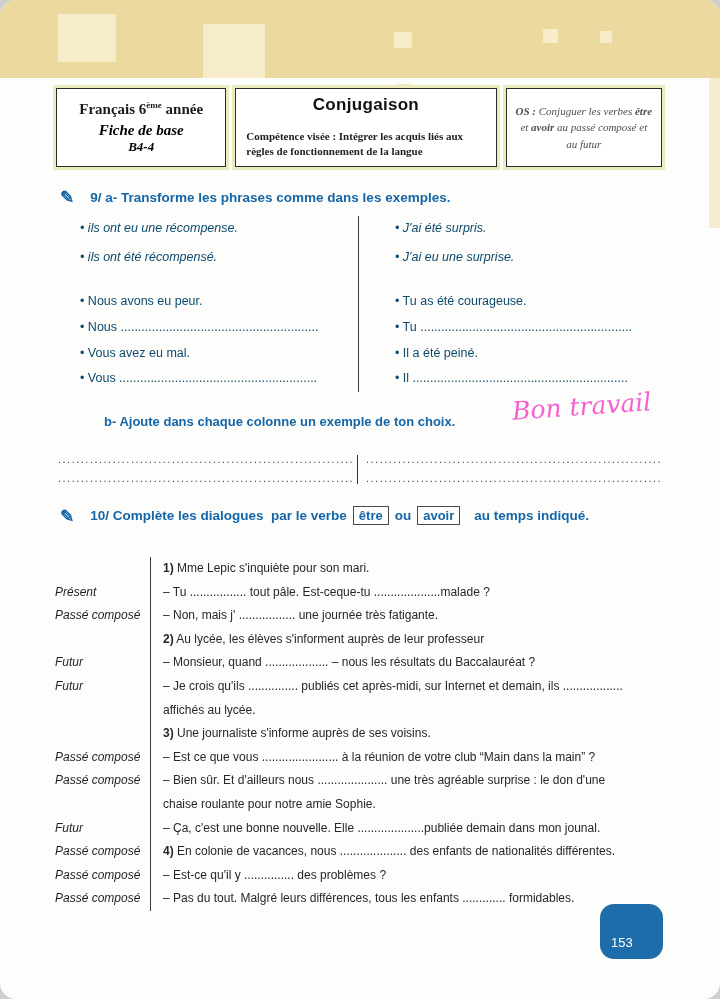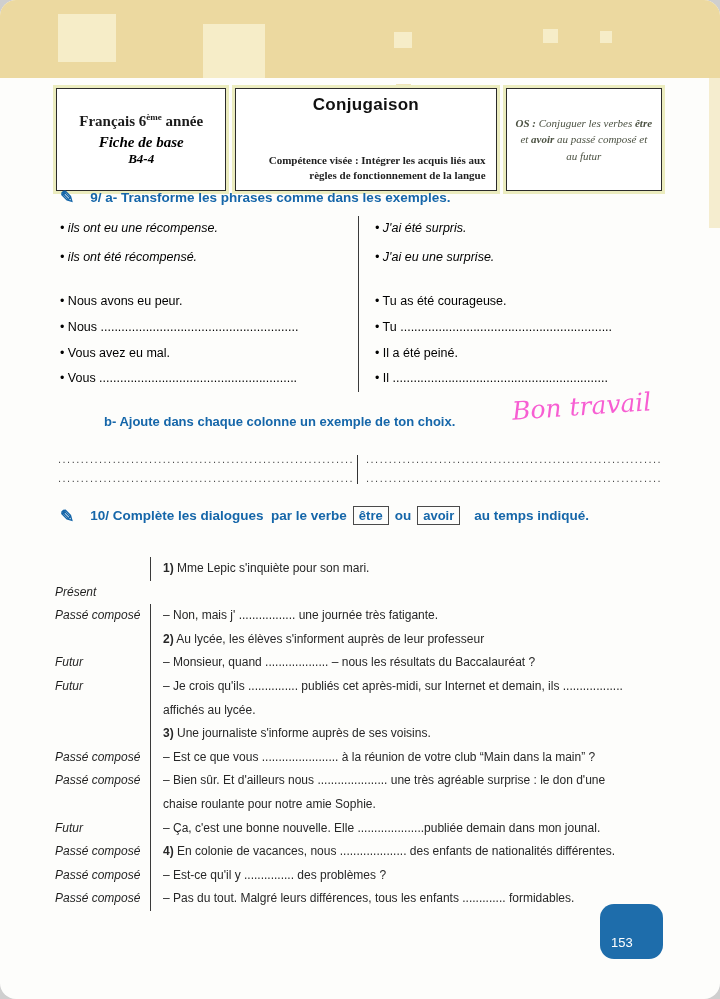--- a/index.html
+++ b/index.html
@@ -17,45 +17,45 @@
   .a5 { left:600px; top:31px; width:12px; height:12px; }
   .a6 { left:396px; top:84px; width:15px; height:13px; background:#efe4bb; }
   .edge-strip { position:absolute; right:0; top:78px; width:11px; height:150px; background:#f3e9c4; opacity:.8; }
 
   
   .header { position:absolute; top:88px; left:56px; width:606px; display:flex; gap:9px;border-radius:9px; }
   .h-cell { background:#fff; border:1.6px solid #2b2b2b; box-shadow:0 0 0 3px #ebecbe;
             display:flex; flex-direction:column; justify-content:center; align-items:center;
             padding:6px 4px; min-height:76px; }
   .h-left  { width:172px; }
-  .h-center{ width:264px;gap:24px; }
+  .h-center{ width:264px; }
   .h-right { width:158px; }
   .course-title { font-weight:700; font-size:15px; color:#1b1b1b; font-family:"Liberation Serif", serif; }
   .course-title sup { font-size:9px; }
   .sheet-type { font-weight:700; font-style:italic; font-size:15px; margin-top:4px; font-family:"Liberation Serif", serif; }
   .sheet-code { font-weight:700; font-style:italic; font-size:13px; font-family:"Liberation Serif", serif; }
   .ws-title { font-weight:700; font-size:17px; color:#111; letter-spacing:.3px; }
-  .competence { font-weight:700; font-size:11px; text-align:right; margin-top:14px; line-height:1.4;
+  .competence { font-weight:700; font-size:11px; text-align:left; margin-top:14px; line-height:1.4;
                 font-family:"Liberation Serif", serif; color:#222; padding:0 6px; }
   .objective { font-style:italic; font-size:11px; line-height:1.5; text-align:center; color:#4c5243;
                font-family:"Liberation Serif", serif; padding:0 4px; }
   .objective b { font-weight:700; }
 
   
   .sec-head { position:absolute; color:#1566a9; font-weight:700; font-size:13.5px; }
   .pencil { color:#1566a9; font-size:17px; display:inline-block; margin-right:16px; transform:translateY(1px); }
   #ex9-head  { top:186px; left:60px; }
   #ex9b-head { top:414px; left:104px; font-size:13px; }
 
   
   .cols { position:absolute; top:214px; left:60px; width:600px; display:flex; }
   .col  { width:299px; }
   .col2 { padding-left:16px; width:301px; }
   .divider9 { position:absolute; left:298px; top:2px; height:176px; border-left:1.6px solid #3b3b3b; }
-  .item { font-size:12.5px; color:#000000; height:25.8px; line-height:25.8px; white-space:nowrap; overflow:hidden; }
+  .item { font-size:12.5px; color:#0c4a6e; height:25.8px; line-height:25.8px; white-space:nowrap; overflow:hidden;margin-left:20px; }
   .item.ex { font-style:italic; height:29px; line-height:29px; }
   .gap { height:17px; }
 
   
   .bon-travail { position:absolute; top:392px; left:512px; color:#f75ed2; font-family:"DejaVu Serif", serif;
                  font-style:italic; font-size:25px; transform:rotate(-4deg); }
   .answers { position:absolute; top:450px; left:58px; width:604px; display:flex; }
   .ans-col { width:296px; overflow:hidden; }
   .ans-col + .ans-col { margin-left:12px; }
   .ans-line { font-size:11px; color:#4a4a4a; line-height:19px; height:19px; white-space:nowrap;
@@ -160,20 +160,21 @@
     <span class="pencil">✎</span><span>10/ Complète les dialogues  par le verbe</span><span class="vbox">être</span><span>ou</span><span class="vbox">avoir</span><span class="hpost">au temps indiqué.</span>
   </div>
 
   <div class="dialogue">
     <div class="t-row">
       <div class="t-tense"></div>
       <div class="t-text"><b>1)</b><span> Mme Lepic s'inquiète pour son mari.</span></div>
     </div>
     <div class="t-row">
       <div class="t-tense">Présent</div>
+      <div class="t-text"><span>– Tu ................. tout pâle. Est-ceque-tu ....................malade ?</span></div>
     </div>
     <div class="t-row">
       <div class="t-tense">Passé composé</div>
       <div class="t-text"><span>– Non, mais j' ................. une journée très fatigante.</span></div>
     </div>
     <div class="t-row">
       <div class="t-tense"></div>
       <div class="t-text"><b>2)</b><span> Au lycée, les élèves s'informent auprès de leur professeur</span></div>
     </div>
     <div class="t-row">

